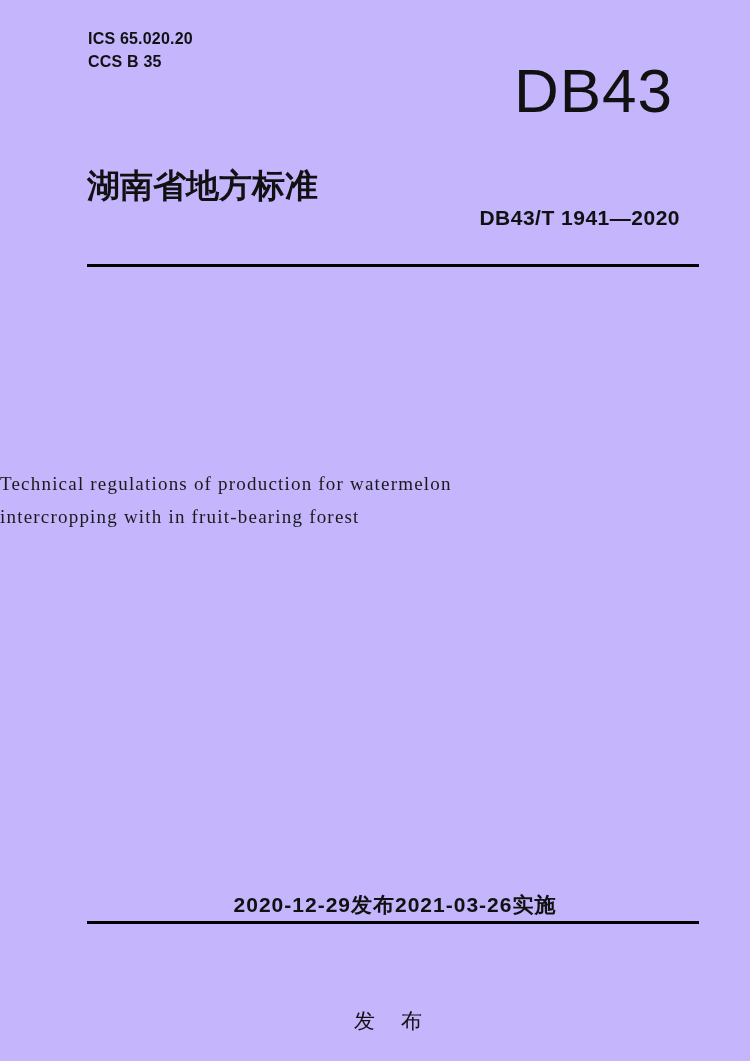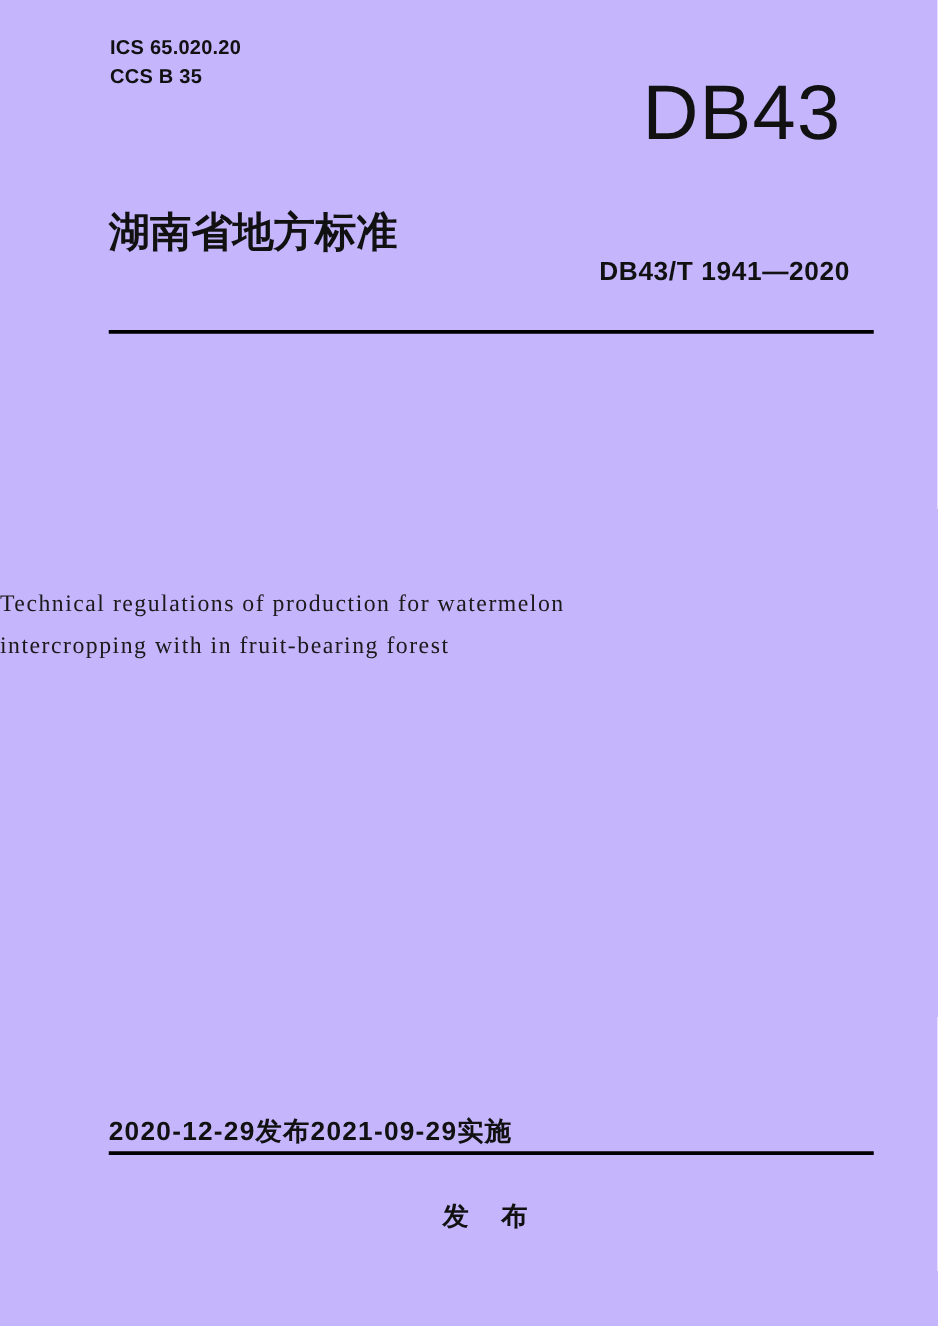--- a/index.html
+++ b/index.html
@@ -90,21 +90,21 @@
     letter-spacing: 1.2px;
     line-height: 33px;
     color: #1a1a1a;
   }
   .dates-row {
     position: absolute;
     left: 87px;
     top: 891px;
     width: 616px;
     display: flex;
-    justify-content: flex-start;
+    justify-content: center;
     font-size: 21px;
     font-weight: 700;
     letter-spacing: 1px;
   }
   .publisher-row {
     position: absolute;
     left: 0;
     top: 959px;
     width: 100%;
     display: flex;
@@ -112,24 +112,25 @@
     align-items: baseline;
     white-space: nowrap;
   }
   .publisher-name {
     font-size: 30px;
     font-weight: 700;
     letter-spacing: 5px;
   }
   .publish-label {
     font-size: 21px;
-    font-weight: 700;
+    font-weight: 400;
     letter-spacing: 10px;
     margin-left: 26px;
     margin-right: -10px;
+    margin-top: 48px;
   }
 </style>
 </head>
 <body>
 
 <div class="page">
 
   <div class="ics-block">
     <div>ICS 65.020.20</div>
     <div>CCS B 35</div>
@@ -144,21 +145,21 @@
   <div class="rule rule-top"></div>
 
 
   <div class="title-en">
     <div>Technical regulations of production for watermelon</div>
     <div>intercropping with in fruit-bearing forest</div>
   </div>
 
   <div class="dates-row">
     <span>2020-12-29发布</span>
-    <span>2021-09-29实施</span>
+    <span>2021-03-26实施</span>
   </div>
 
   <div class="rule rule-bottom"></div>
 
   <div class="publisher-row">
     <span class="publish-label">发 布</span>
   </div>
 
 </div>
 

